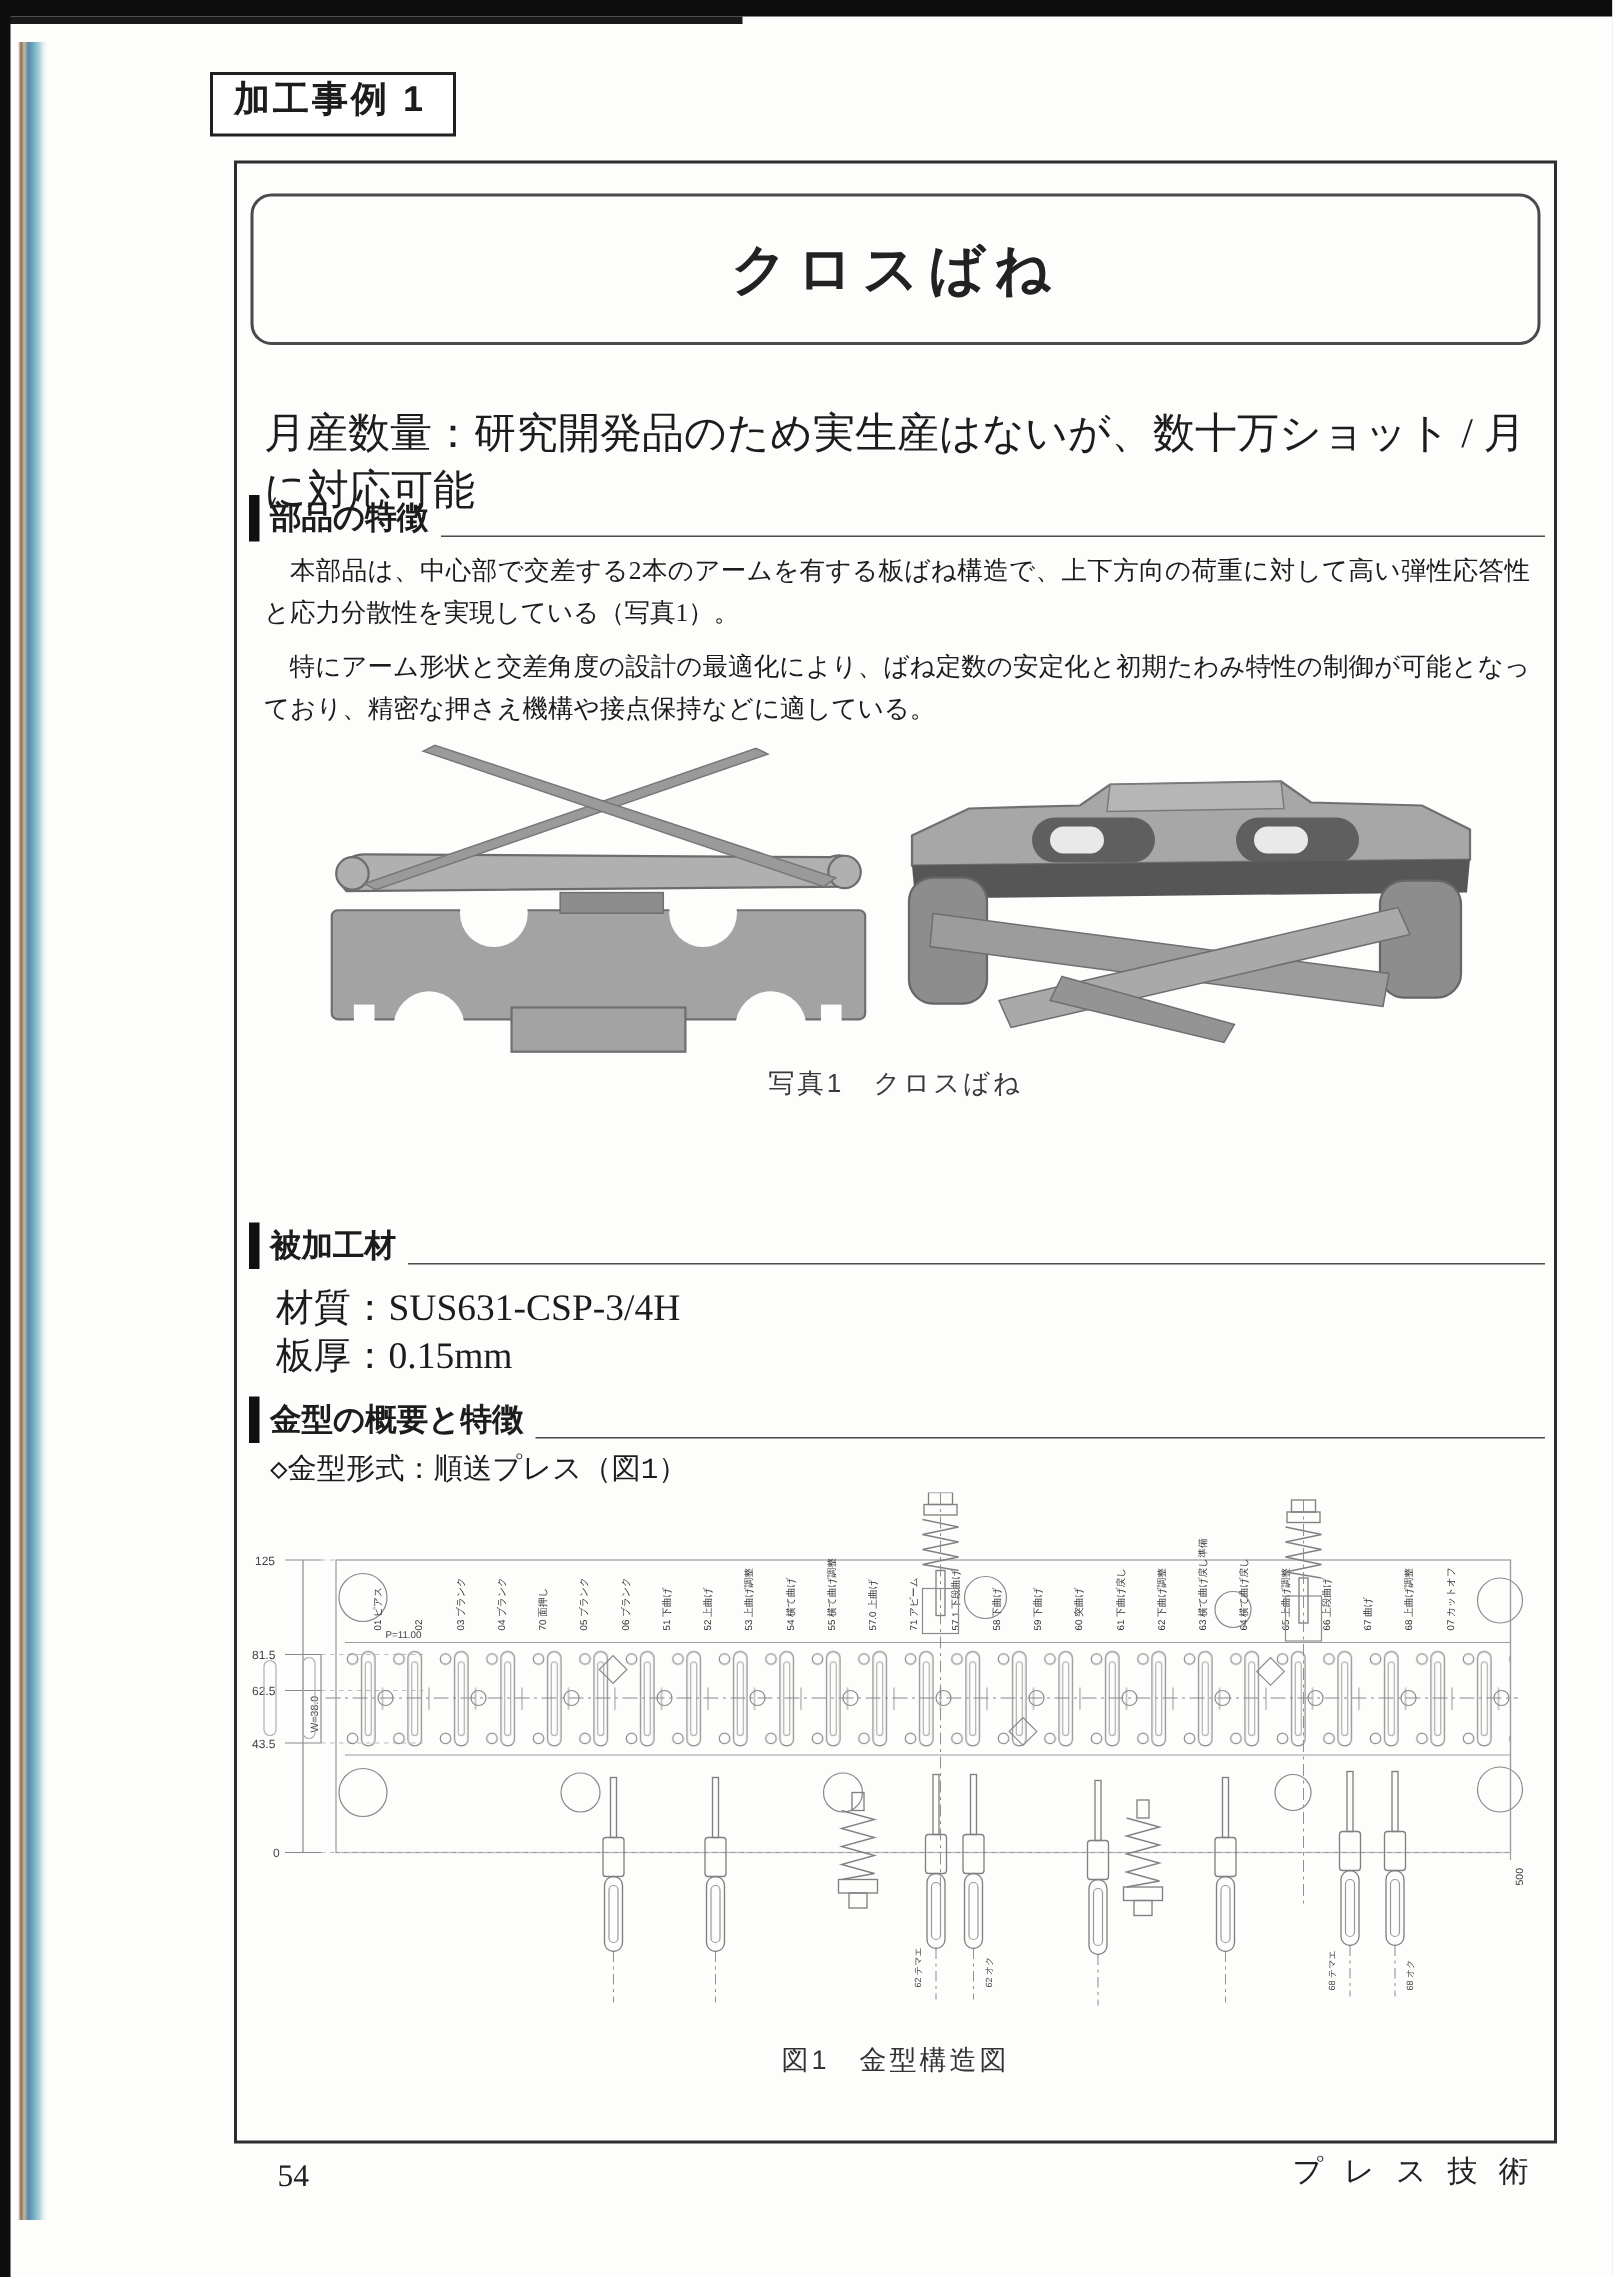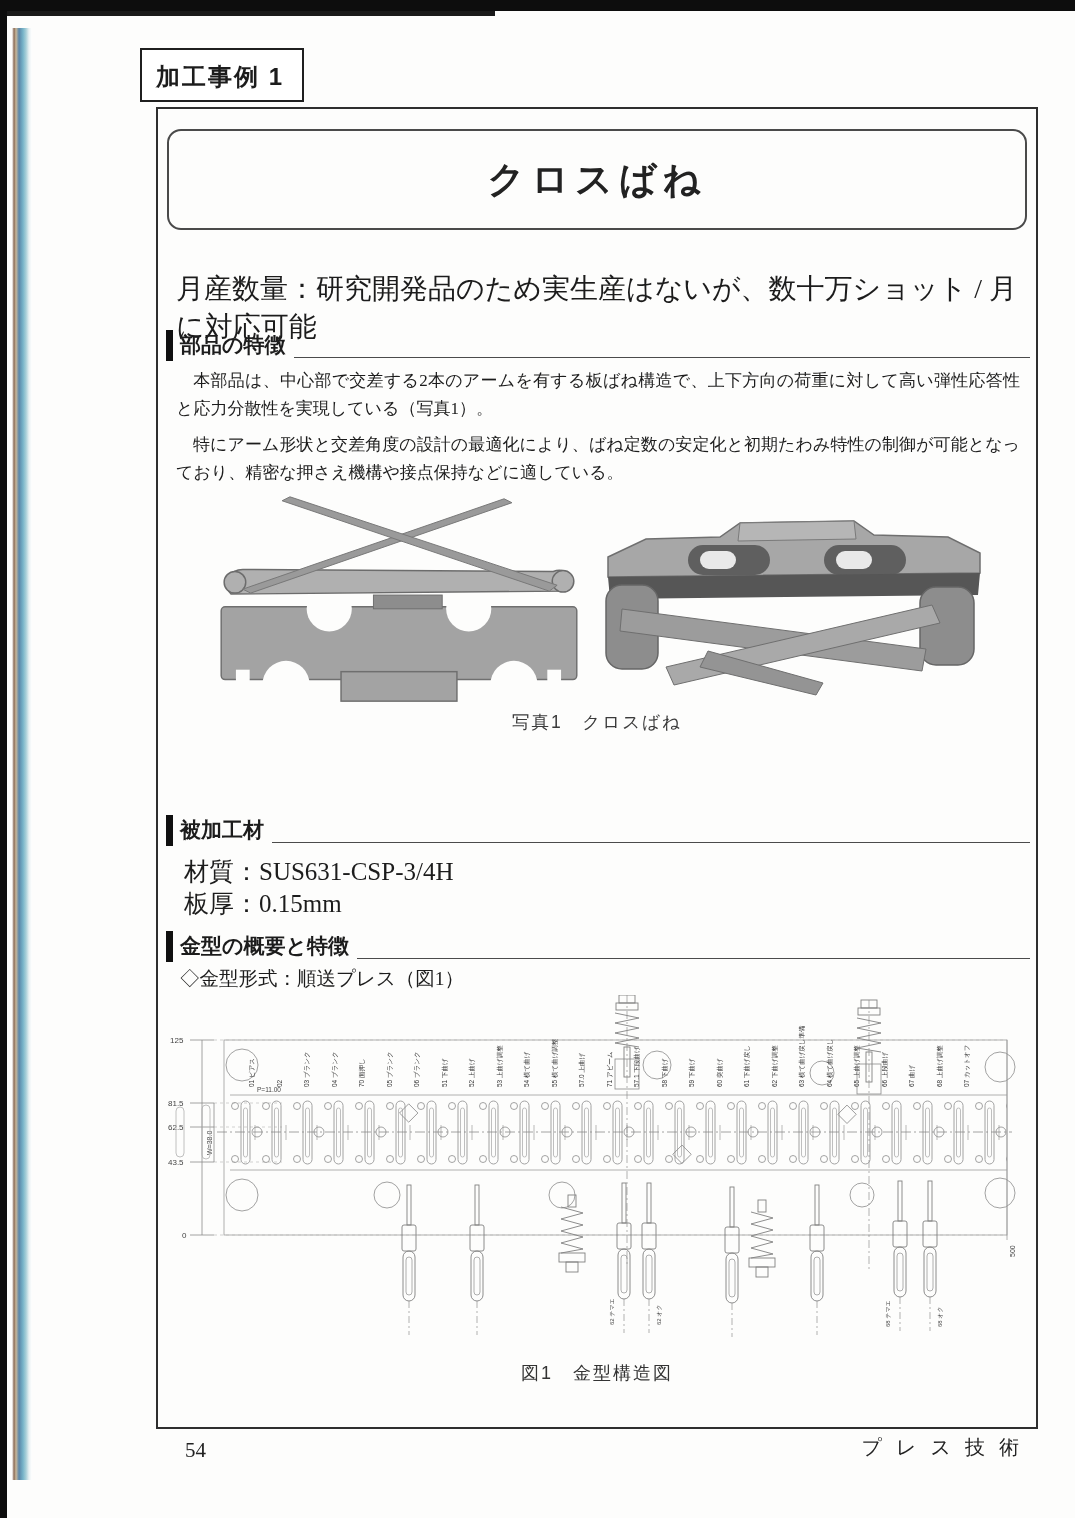--- a/index.html
+++ b/index.html
@@ -5,21 +5,21 @@
   html,body{margin:0;padding:0;background:#e9e9e7;}
   .page{position:relative;width:1075px;height:1518px;background:#fdfdfc;overflow:hidden;
         font-family:"Liberation Sans",sans-serif;color:#1c1c1c;}
   .edge-top{position:absolute;left:0;top:0;width:100%;height:11px;background:#0d0d0d;}
   .edge-top2{position:absolute;left:0;top:11px;width:46%;height:5px;background:#1a1a1a;}
   .edge-left{position:absolute;left:0;top:0;width:7px;height:100%;background:#0d0d0d;}
   .binding-stripes{position:absolute;left:12px;top:28px;width:20px;height:1452px;
     background:linear-gradient(to right,#ffffff 0px,#8a6a55 2px,#c9b89a 4px,#5b86a8 7px,
       #77b4c9 11px,#a8cfd8 14px,#e9f1f3 17px,#ffffff 20px);}
   .tag-box{position:absolute;left:140px;top:48px;border:2px solid #1f1f1f;background:#fff;
-    padding:11px 18px 7px 14px;font-size:24px;font-weight:bold;letter-spacing:2px;}
+    padding:0 18px 7px 14px;font-size:24px;font-weight:bold;letter-spacing:2px;}
   .outer-box{position:absolute;left:156px;top:107px;width:878px;height:1318px;
     border:2px solid #2e2e2e;background:#fdfdfc;}
   .title-box{position:absolute;left:9px;top:20px;right:9px;height:97px;border:2px solid #4a4a4a;
     border-radius:14px;display:flex;align-items:center;justify-content:center;}
   .title-box h1{margin:0;font-size:37px;letter-spacing:6px;font-weight:bold;color:#222;}
   .prod-line{position:absolute;left:18px;top:133px;right:14px;font-size:28px;
     font-family:"Liberation Serif","DejaVu Serif",serif;}
   .sec-head{position:absolute;left:8px;right:6px;display:flex;align-items:flex-end;}
   .sec-head .bar{width:7px;height:31px;background:#101010;margin-right:7px;flex:none;}
   .sec-head .txt{font-size:21px;font-weight:bold;padding-bottom:2px;white-space:nowrap;}
@@ -28,21 +28,21 @@
   .sec-head.h-features{top:221px;}
   .sec-head.h-material{top:706px;}
   .sec-head.h-die{top:822px;}
   .body-para{position:absolute;left:18px;right:16px;margin:0;font-size:17px;line-height:1.62;
     font-family:"Liberation Serif","DejaVu Serif",serif;text-align:justify;}
   .p1{top:258px;} .p2{top:322px;}
   .mat-line{position:absolute;left:26px;margin:0;font-size:25px;
     font-family:"Liberation Serif","DejaVu Serif",serif;}
   .m1{top:746px;} .m2{top:778px;}
   .die-line{position:absolute;left:22px;top:856px;margin:0;font-size:19.5px;
-    font-family:Liberation Serif, serif;}
+    font-family:Liberation Mono, monospace;}
   .photos{position:absolute;left:30px;top:378px;width:820px;height:222px;}
   .photo-caption{position:absolute;left:0;right:0;top:601px;text-align:center;font-size:17.5px;
     color:#3a3a3a;letter-spacing:2px;}
   .diagram{position:absolute;left:4px;top:886px;}
   .fig-caption{position:absolute;left:0;right:0;top:1252px;text-align:center;font-size:18px;
     color:#333;letter-spacing:2px;}
   .footer-pageno{position:absolute;left:185px;top:1438px;font-size:21px;
     font-family:"Liberation Serif","DejaVu Serif",serif;color:#222;}
   .footer-journal{position:absolute;right:42px;top:1434px;font-size:20px;letter-spacing:14px;
     font-family:"Liberation Serif","DejaVu Serif",serif;color:#222;}

